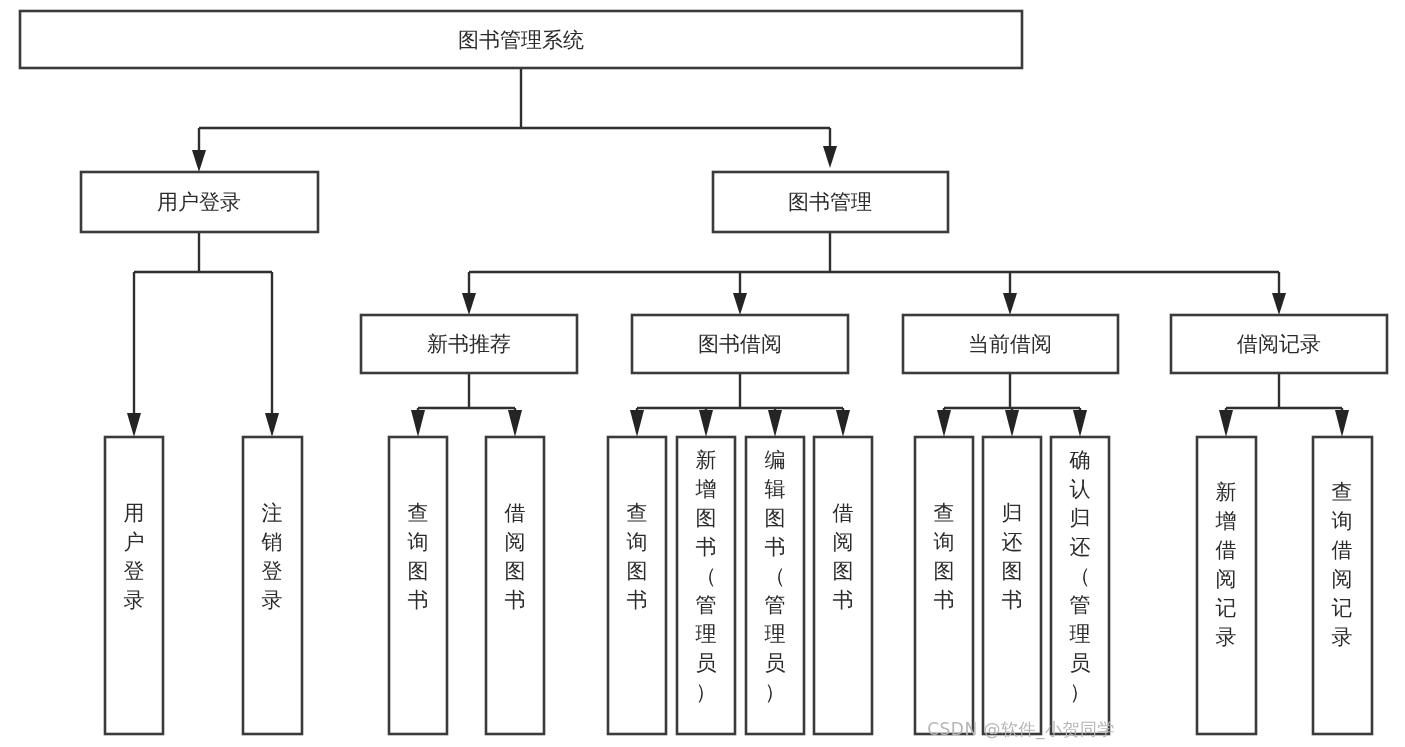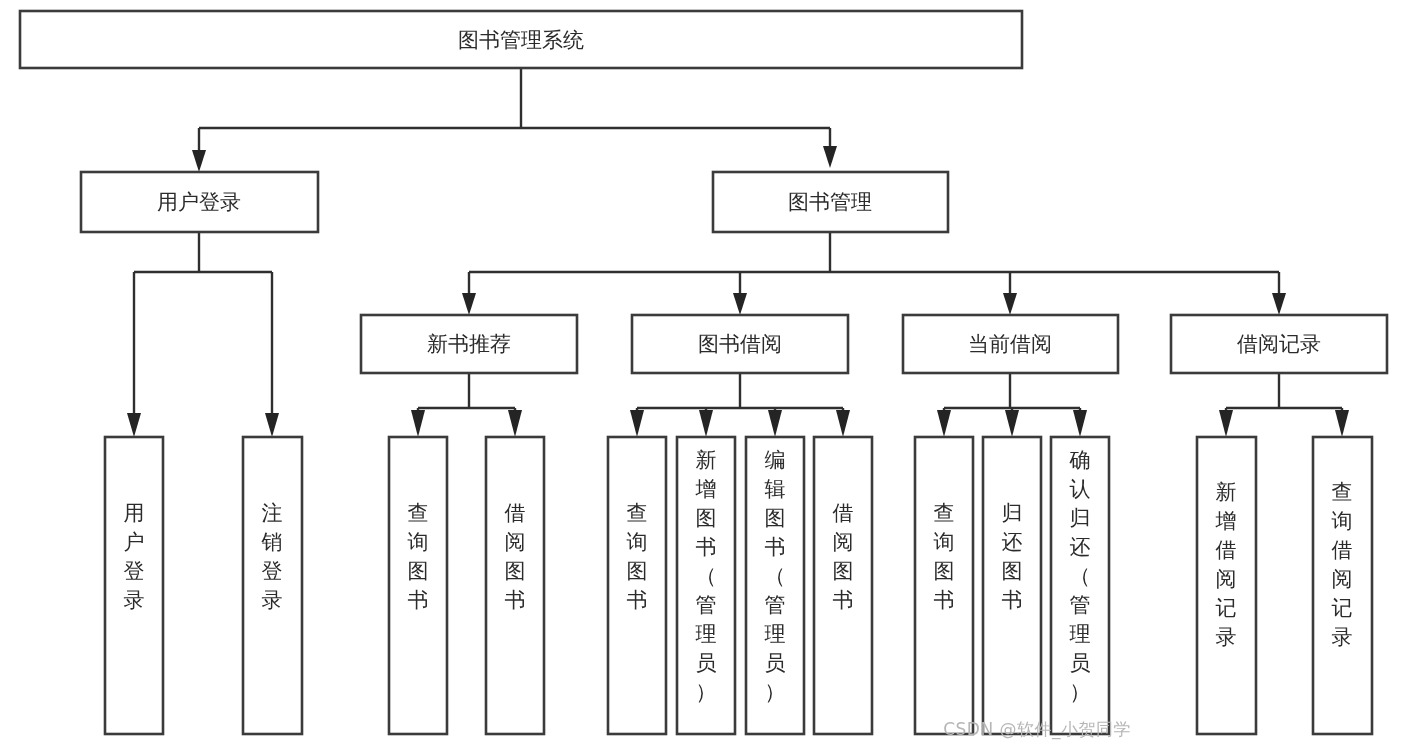--- a/index.html
+++ b/index.html
@@ -53,21 +53,21 @@
     dominant-baseline: middle;
   }
   .leaf-label {
     font-family: "DejaVu Sans", "Liberation Sans", sans-serif;
     font-size: 21px;
     fill: #2b2b2b;
     text-anchor: middle;
   }
   .watermark {
     position: absolute;
-    right: 12px;
+    right: 28px;
     bottom: 6px;
     font-family: "DejaVu Sans", "Liberation Sans", sans-serif;
     font-size: 17px;
     color: #b6b6b6;
     letter-spacing: 0.5px;
     white-space: nowrap;
     pointer-events: none;
   }
 </style>
 </head>

